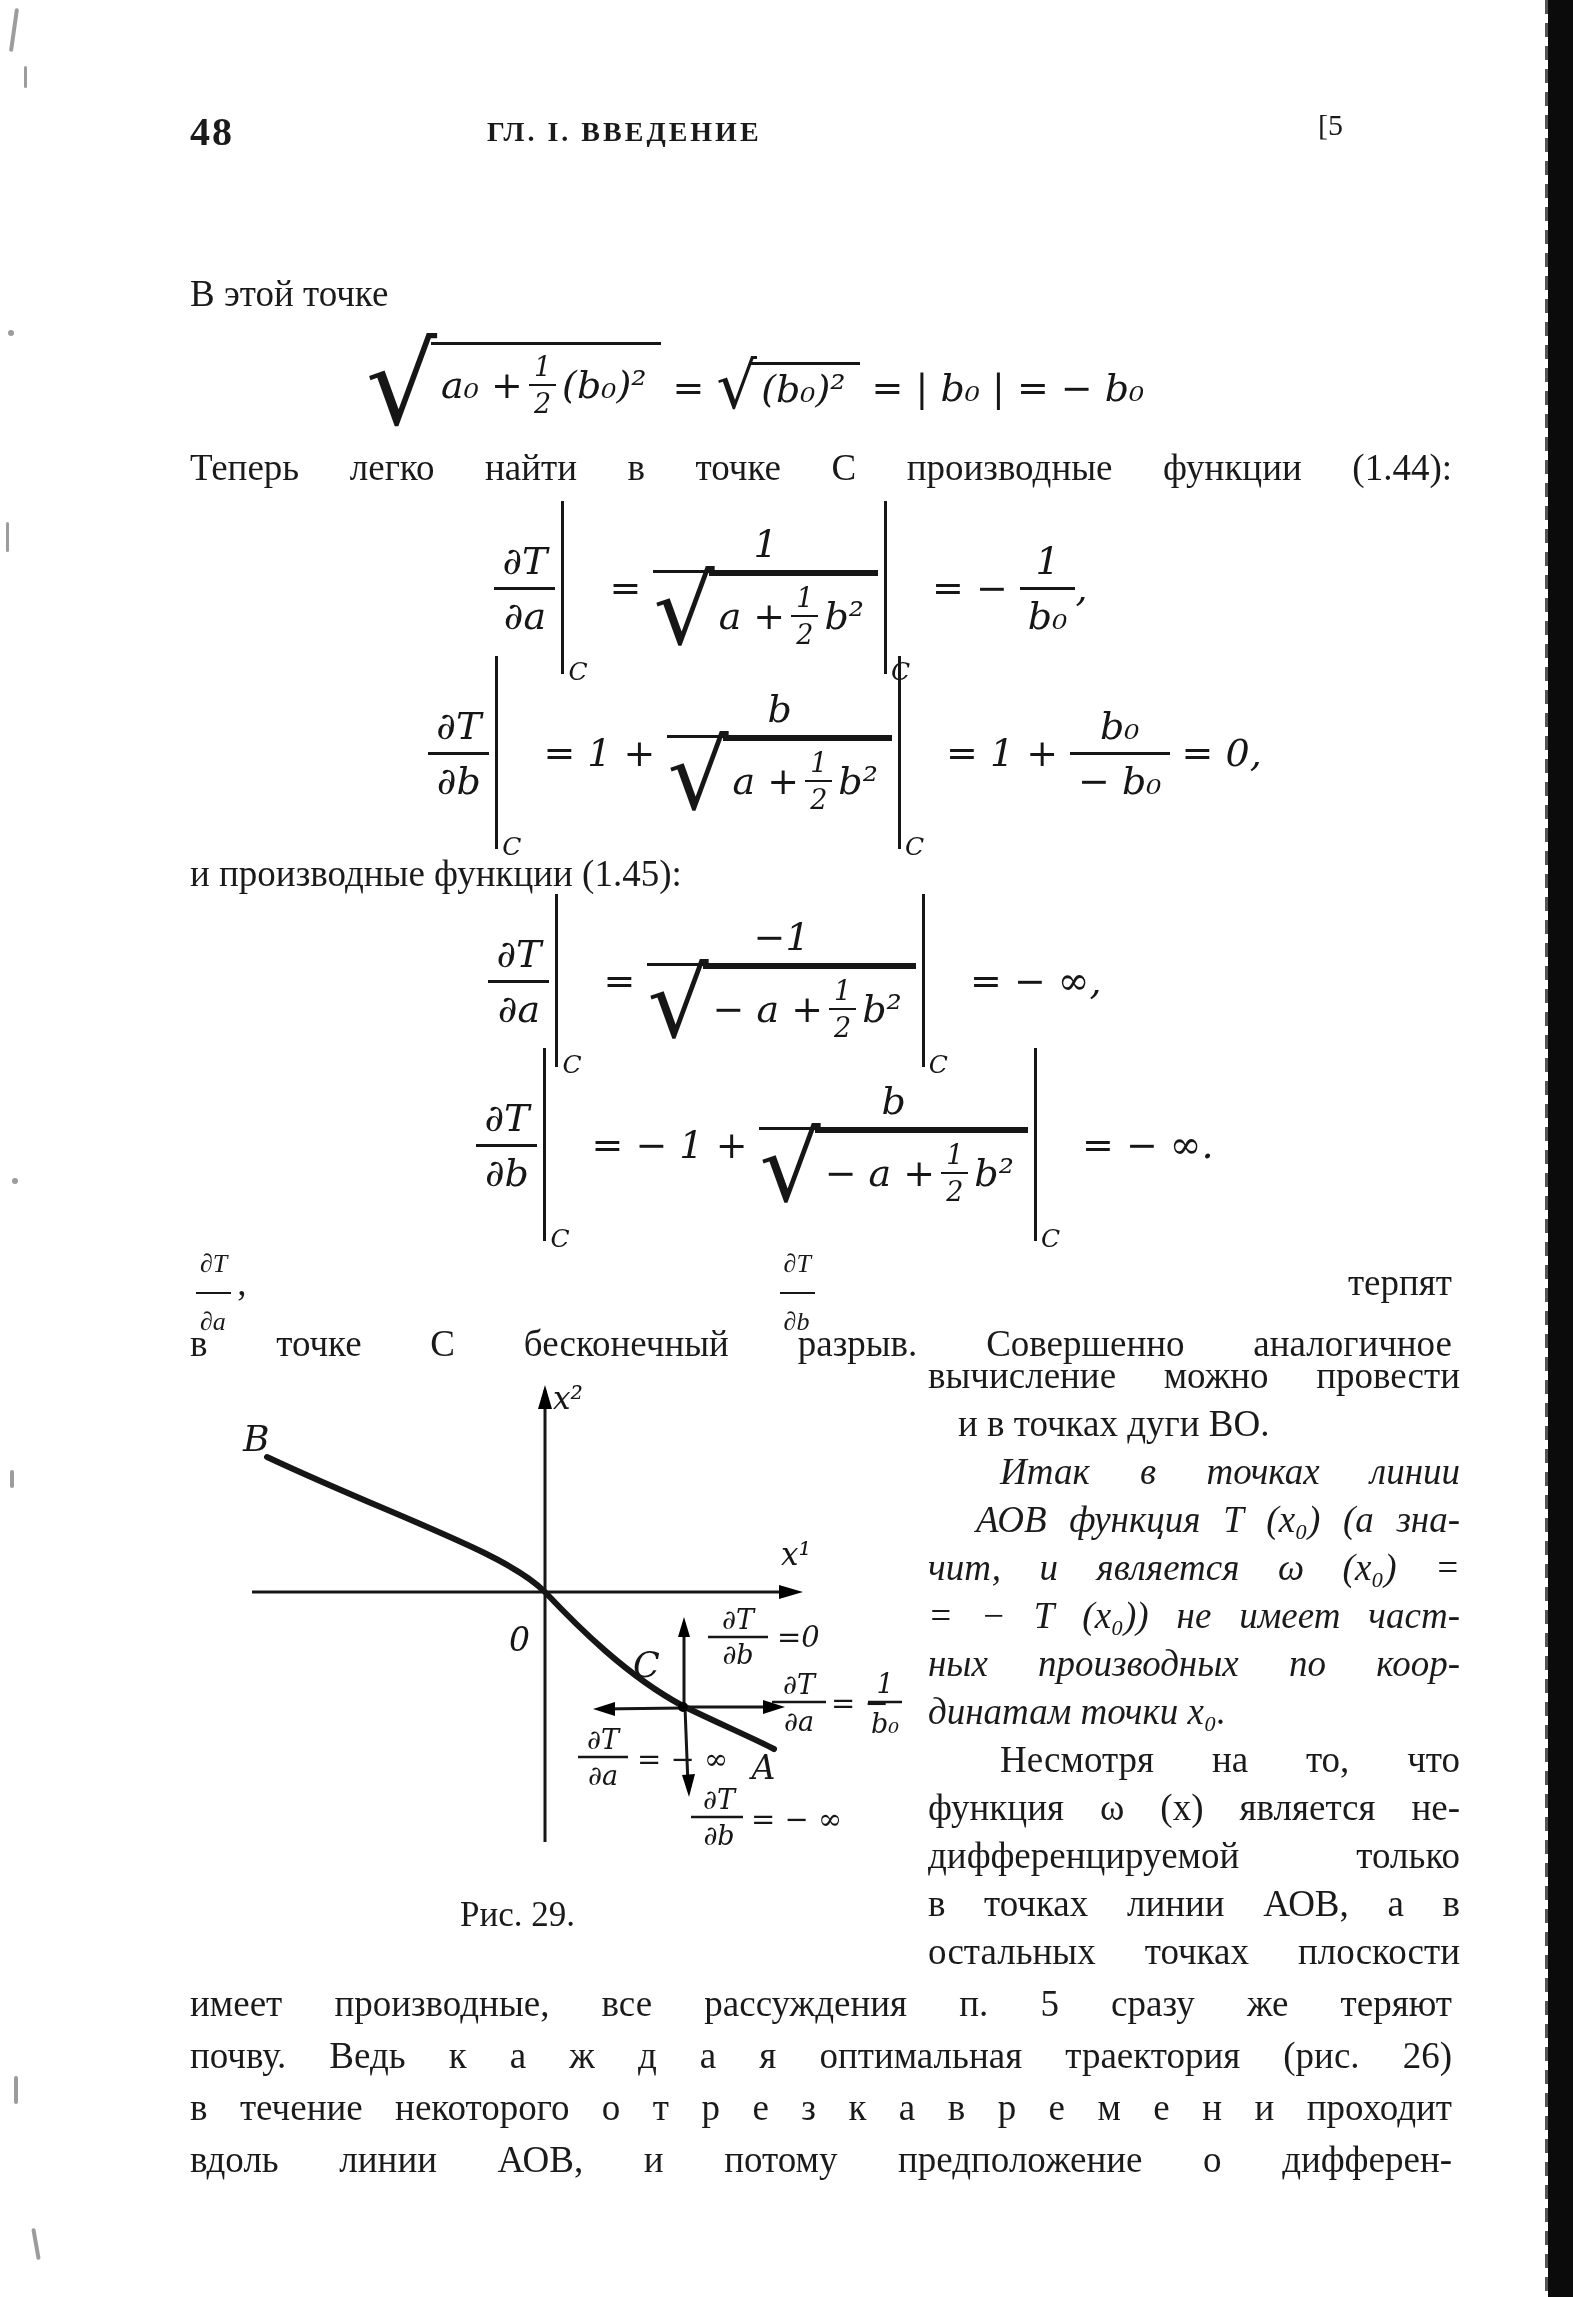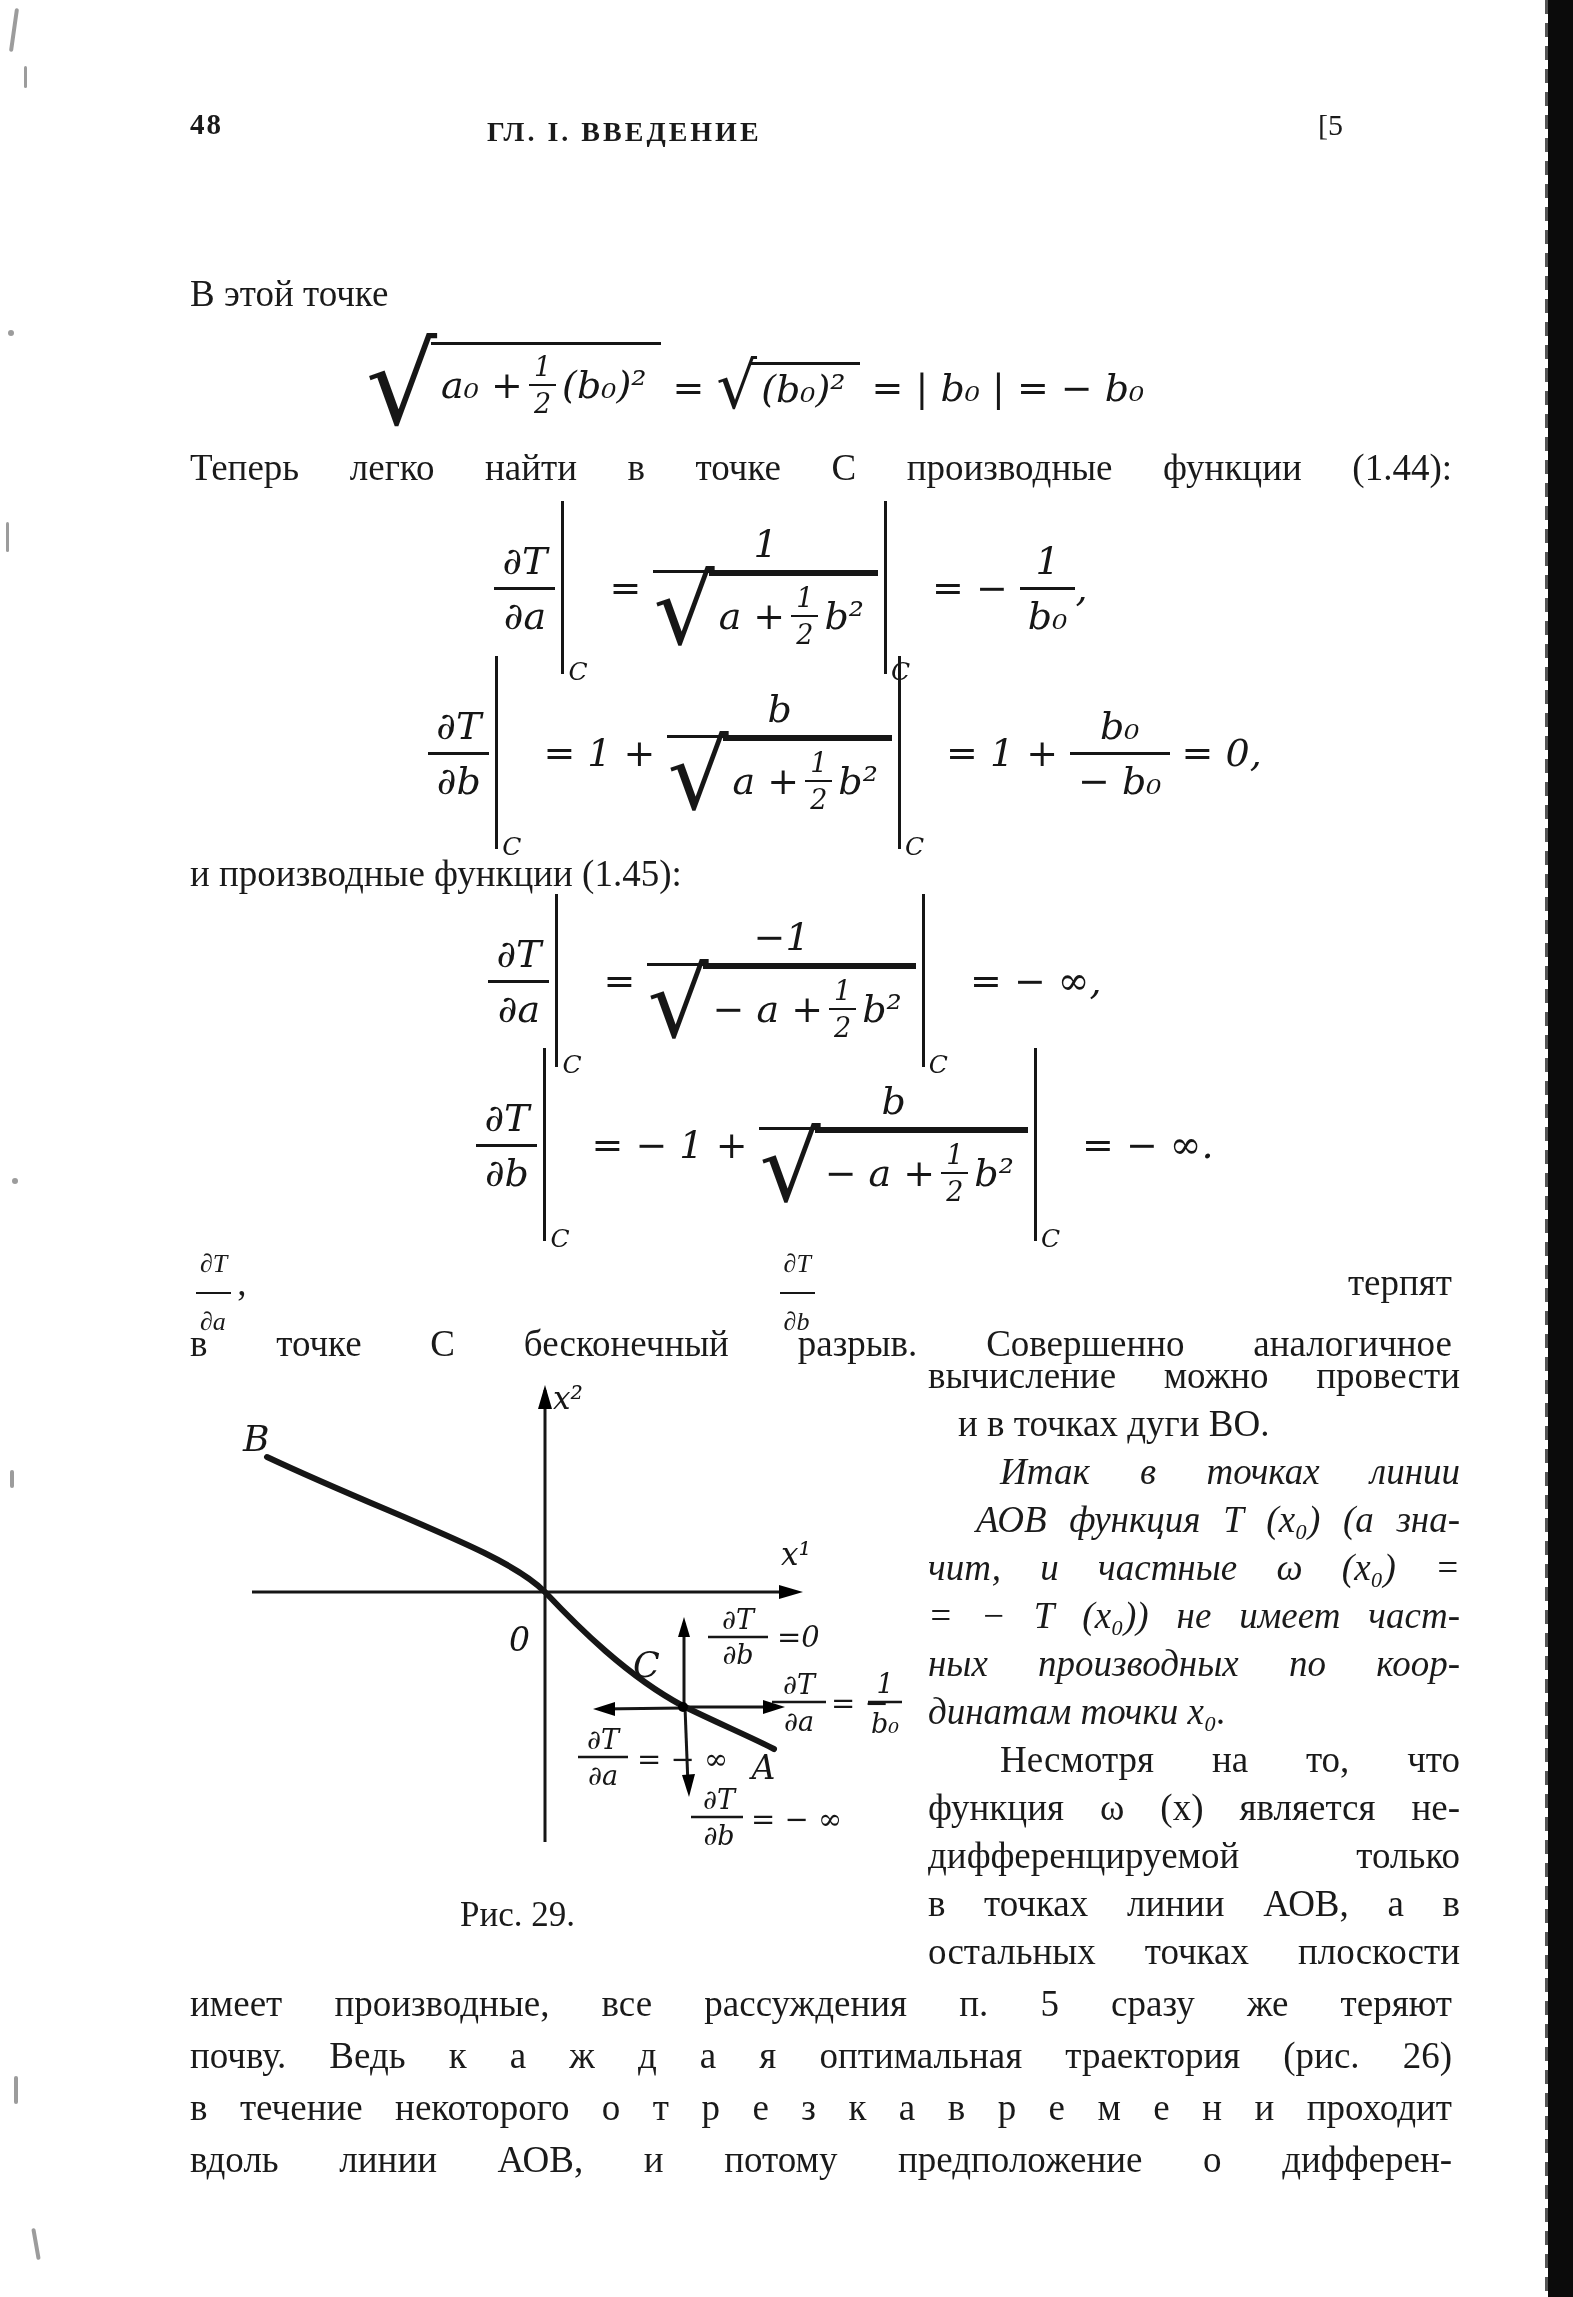--- a/index.html
+++ b/index.html
@@ -3,21 +3,21 @@
 <meta charset="utf-8">
 <style>
   html,body { margin:0; padding:0; background:#e8e8e4; }
   .page {
     position:relative; width:1573px; height:2297px; background:#ffffff;
     overflow:hidden; color:#1a1a1a;
     font-family:"Liberation Serif","DejaVu Serif",serif;
   }
   .abs { position:absolute; }
   
-  .pagenum { font-size:29px; font-weight:bold; letter-spacing:2px; }
+  .pagenum { font-size:40px; font-weight:bold; letter-spacing:2px; }
   .runhead { font-size:28px; letter-spacing:3px; font-weight:bold; }
   .marginref { font-size:30px; }
   
   .body-line { font-size:37px; line-height:52px; white-space:nowrap; }
   .wide { width:1262px; white-space:normal; }
   .just { text-align:justify; text-align-last:justify; white-space:normal; }
   .ital { font-style:italic; }
   .indent { padding-left:72px; }
   
   .fml {
@@ -294,21 +294,21 @@
     <text x="524" y="500" font-size="27" text-anchor="middle">∂b</text>
     <text x="556" y="484" font-size="29">= − ∞</text>
   </svg>
   <div class="abs caption" style="left:460px; top:1895px; width:280px; text-align:left;">Рис. 29.</div>
 
   <div class="abs" style="left:928px; top:1352px; width:532px;">
     <div class="body-line just" style="line-height:48px;">вычисление можно провести</div>
     <div class="body-line" style="line-height:48px;margin-left:30px;">и в точках дуги ВО.</div>
     <div class="body-line just ital indent" style="line-height:48px;">Итак в точках линии</div>
     <div class="body-line just ital" style="line-height:48px;margin-left:48px;">АОВ функция Т (х₀) (а зна-</div>
-    <div class="body-line just ital" style="line-height:48px;">чит, и частные ω (х₀) =</div>
+    <div class="body-line just ital" style="line-height:48px;">чит, и является ω (х₀) =</div>
     <div class="body-line just ital" style="line-height:48px;">= − Т (х₀)) не имеет част-</div>
     <div class="body-line just ital" style="line-height:48px;">ных производных по коор-</div>
     <div class="body-line ital" style="line-height:48px;">динатам точки х₀.</div>
     <div class="body-line just indent" style="line-height:48px;">Несмотря на то, что</div>
     <div class="body-line just" style="line-height:48px;">функция ω (х) является не-</div>
     <div class="body-line just" style="line-height:48px;">дифференцируемой только</div>
     <div class="body-line just" style="line-height:48px;">в точках линии АОВ, а в</div>
     <div class="body-line just" style="line-height:48px;">остальных точках плоскости</div>
   </div>
 

